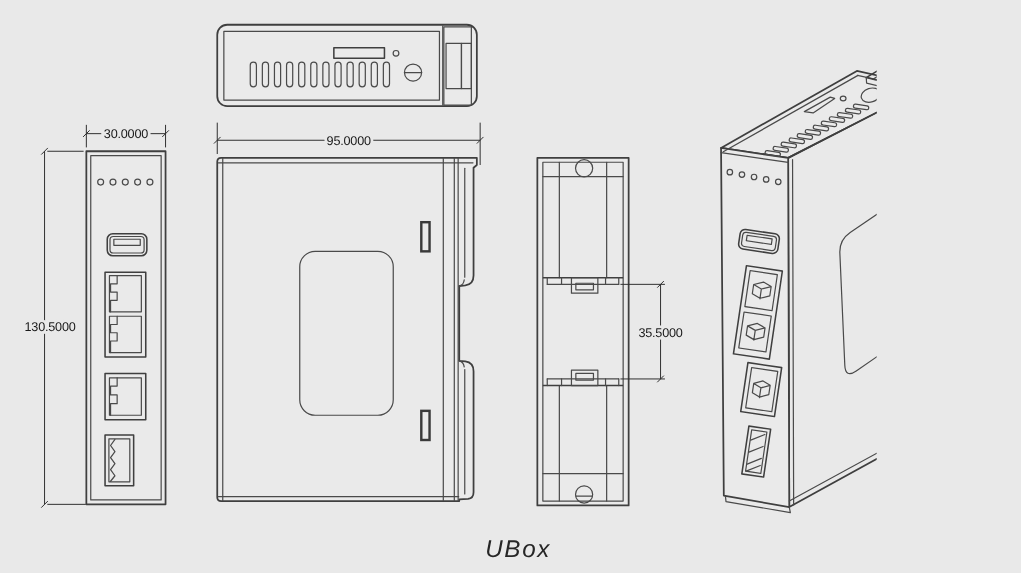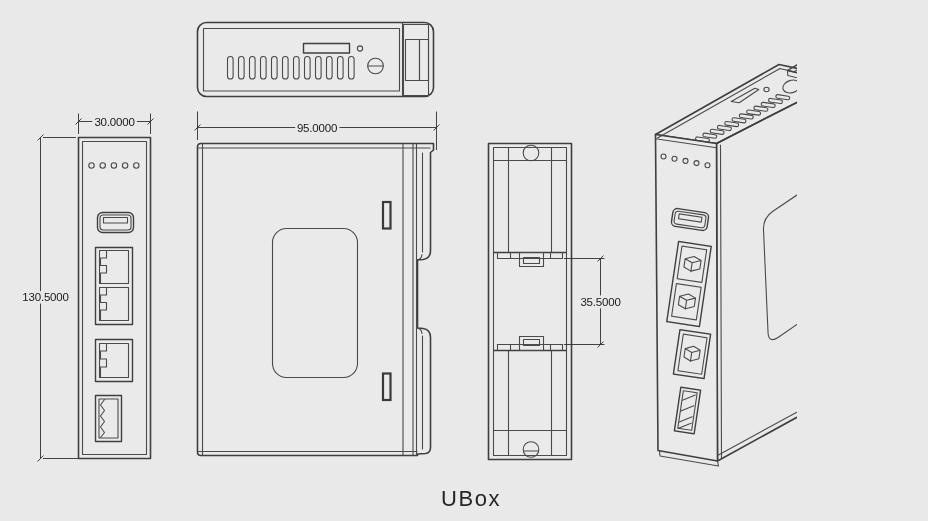--- a/index.html
+++ b/index.html
@@ -10,21 +10,21 @@
   .ol14{fill:none;stroke:#3f3f3f;stroke-width:1.4;stroke-linejoin:round;}
   .thin{fill:none;stroke:#4a4a4a;stroke-width:1.1;stroke-linejoin:round;stroke-linecap:round;}
   .slot{fill:none;stroke:#3a3a3a;stroke-width:2.2;}
   .fillslot{fill:#3c3c3c;stroke:none;}
   .dim{fill:none;stroke:#2f2f2f;stroke-width:0.9;}
   .face{fill:#eaeaea;}
   .dimtext{font-family:"Liberation Sans",sans-serif;font-size:11.5px;fill:#191919;
            letter-spacing:-0.2px;stroke:#e9e9e9;stroke-width:5px;paint-order:stroke;
            text-anchor:middle;}
   .title{position:absolute;top:486px;left:471px;transform:translateX(-50%);
-         font-size:22px;font-weight:500;letter-spacing:1.5px;color:#262626;}
+         font-size:22px;font-weight:500;letter-spacing:1.5px;color:#262626;font-style:italic;}
 </style>
 </head>
 <body>
 
 <div class="canvas">
 <svg width="928" height="521" viewBox="0 0 928 521">
 
   <g>
     <rect class="ol face" x="197.5" y="22.5" width="236" height="74" rx="9"></rect>
     <rect class="thin" x="203.5" y="28.5" width="196" height="62.5"></rect>

